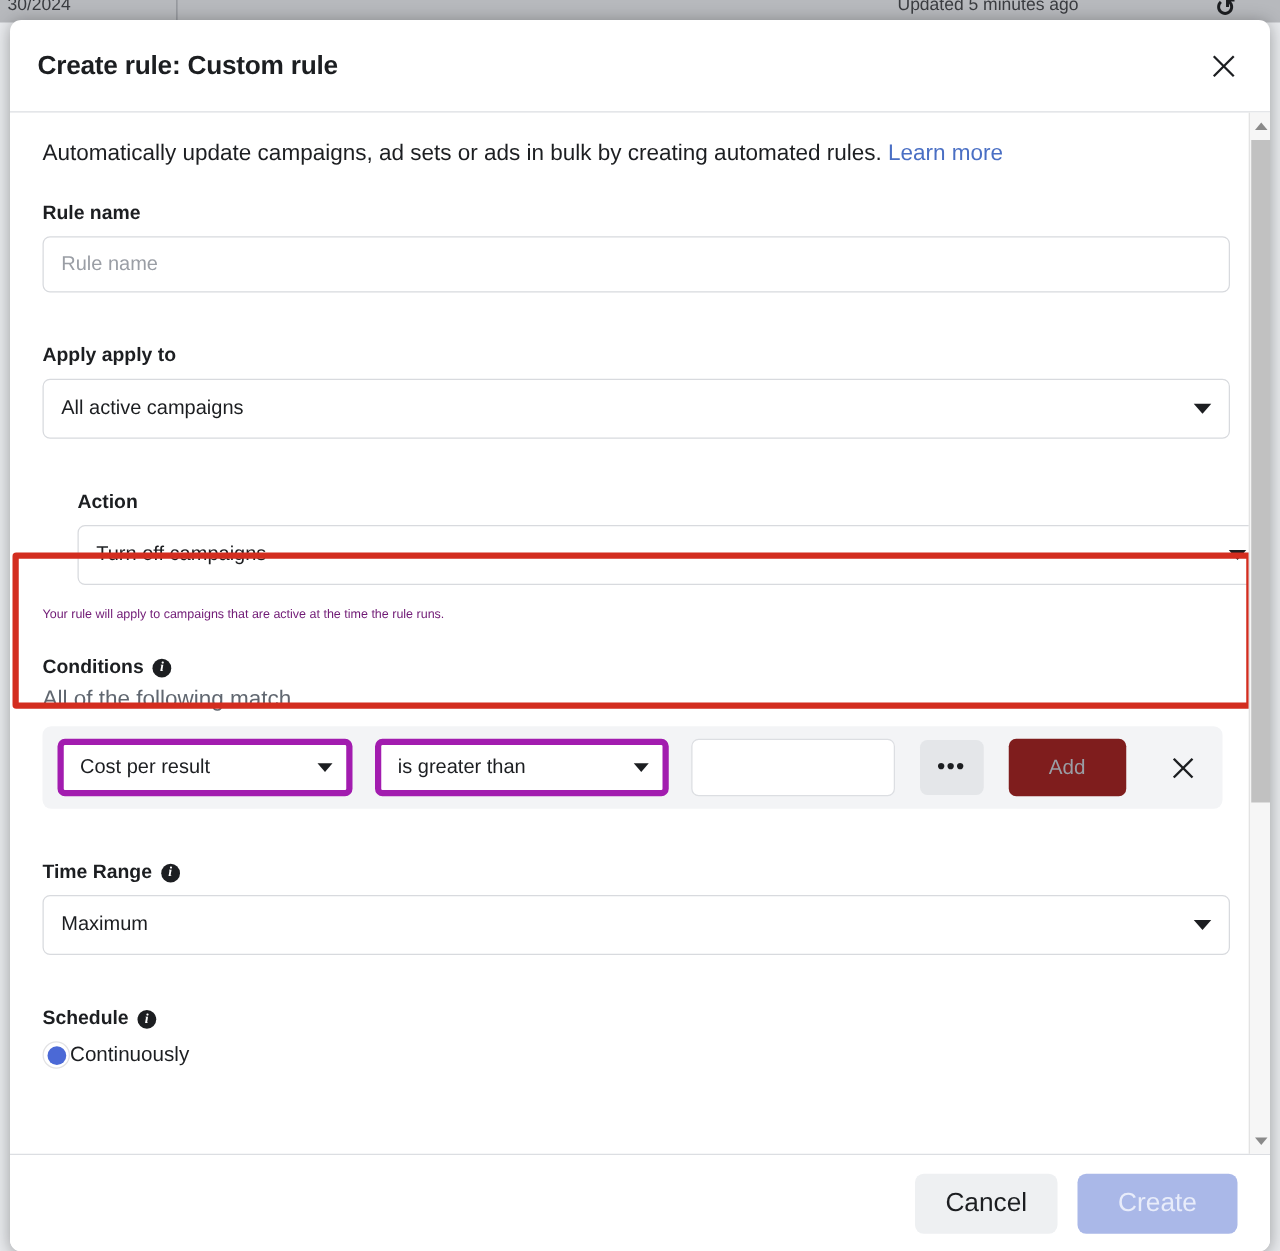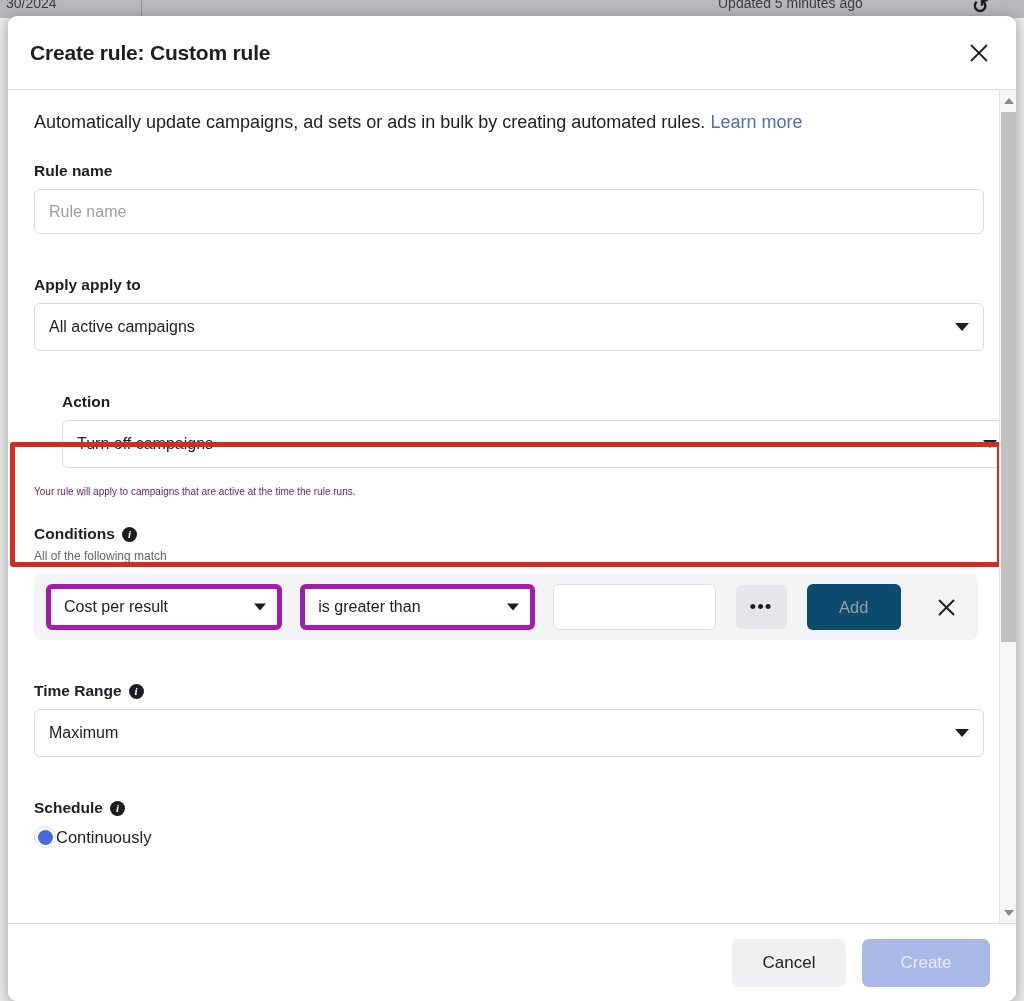--- a/index.html
+++ b/index.html
@@ -100,21 +100,21 @@
   .intro a { color: #4a6fc4; text-decoration: none; }
 
   .field-label {
     font-size: 15.5px;
     font-weight: bold;
     color: #1c1e21;
     margin-bottom: 9px;
     display: flex; align-items: center; gap: 7px;
   }
   .field-sub {
-    font-size: 12px;
+    font-size: 18px;
     color: #606770;
     margin: -3px 0 11px 0;
   }
 
   .info-icon {
     display: inline-flex;
     width: 15px; height: 15px;
     border-radius: 50%;
     background: #1c1e21;
     color: #ffffff;
@@ -229,21 +229,21 @@
     display: flex; align-items: center; justify-content: center;
     cursor: pointer;
     margin-left: 10px;
     color: #1c1e21;
     font-size: 19px;
     letter-spacing: 1px;
     line-height: 0.4;
   }
   .add-btn {
     width: 96px; height: 46px;
-    background: #0c4a6e;
+    background: #7f1d1d;
     border-radius: 6px;
     display: flex; align-items: center; justify-content: center;
     color: #9a9ea5;
     font-size: 16.5px;
     border: none;
     font-family: "Liberation Sans", sans-serif;
     margin-left: 10px;
   }
   .remove-btn {
     width: 40px; height: 40px;
@@ -318,21 +318,21 @@
     height: 78px;
     border-top: 1px solid #dcdee2;
     display: flex; align-items: center; justify-content: flex-end;
     padding-right: 26px;
     gap: 16px;
     background: #fff;
   }
   .btn {
     border: none;
     border-radius: 7px;
-    font-size: 17px;
+    font-size: 21px;
     font-family: "Liberation Sans", sans-serif;
     cursor: pointer;
     height: 48px;
   }
   .btn-cancel {
     background: #eef0f2;
     color: #1c1e21;
     width: 114px;
   }
   .btn-create {

